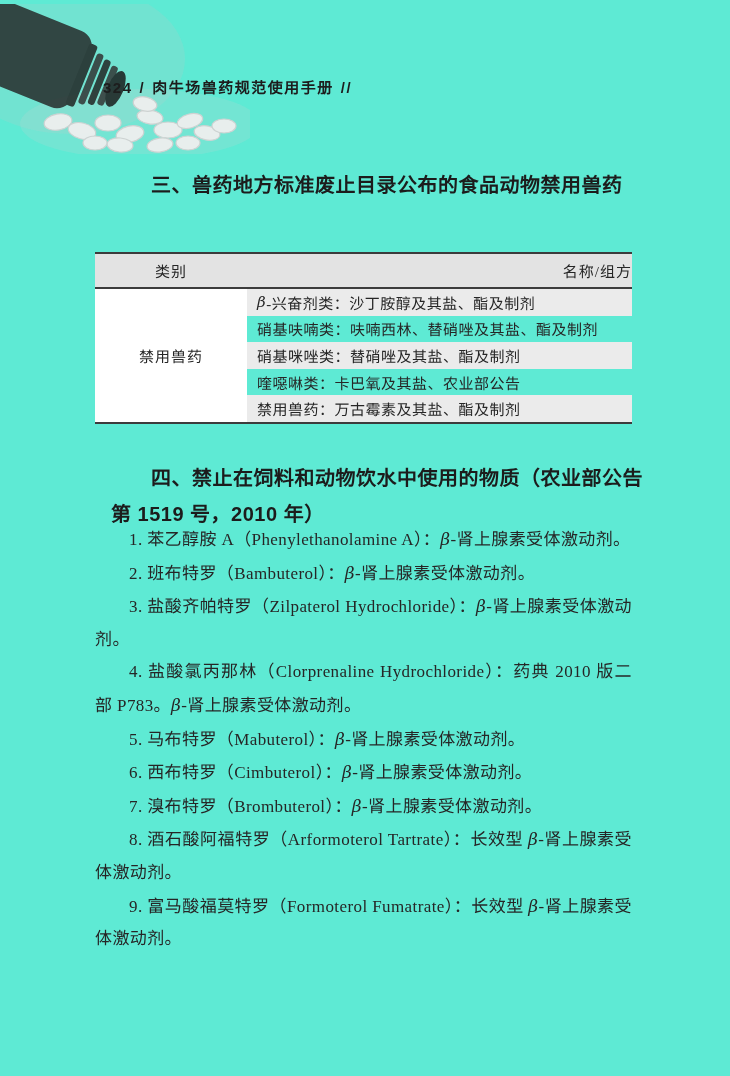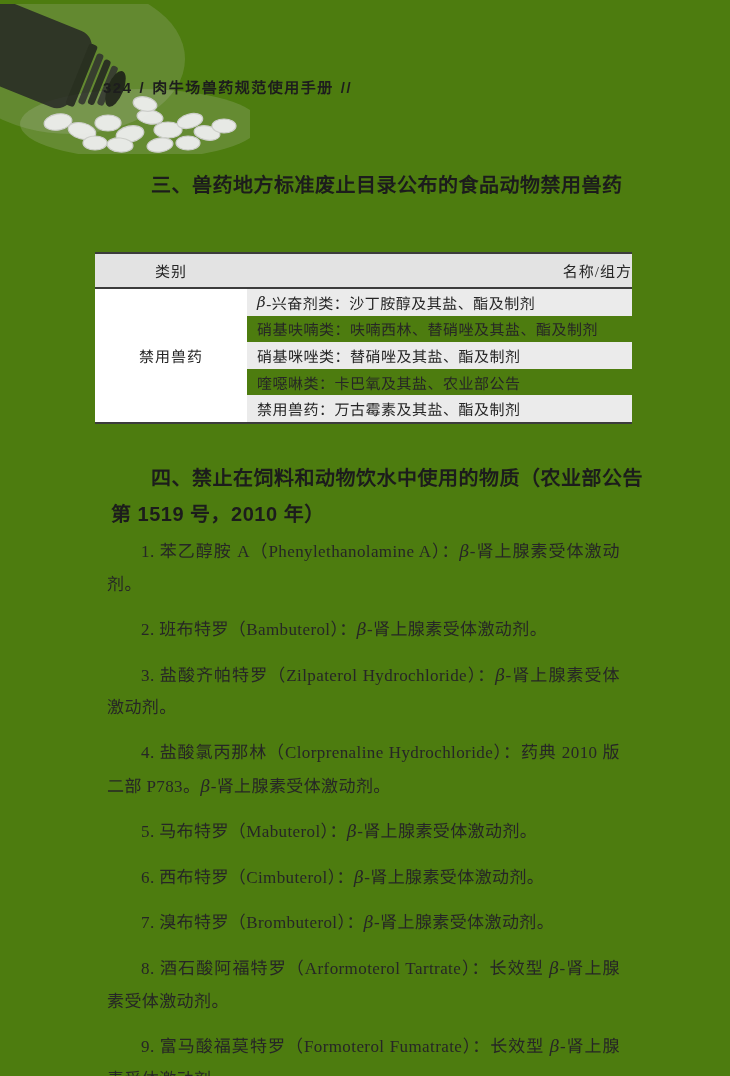--- a/index.html
+++ b/index.html
@@ -1,18 +1,18 @@
 <!DOCTYPE html>
 <html lang="zh-CN" style="--table-header-bg: #e3e3e3; --table-stripe-bg: #ebebeb; --border: #3c3c3c; --text: #262626;"><head>
 <meta charset="utf-8">
 <style>
   html,body{margin:0;padding:0;background:#888;}
   .page{
     position:relative;width:730px;height:1076px;margin:0 auto;
-    background:#4d7c0f;overflow:hidden;
+    background:#5eead4;overflow:hidden;
     color:var(--text,#262626);
   }
 
   
   .bottle-art{position:absolute;left:0;top:4px;width:250px;height:150px;}
 
   
   .running-header{
     position:absolute;left:103px;top:76px;
     font-family:"Liberation Sans",sans-serif;font-weight:700;font-size:15px;
@@ -58,21 +58,21 @@
     padding-left:10px;letter-spacing:.5px;white-space:nowrap;
   }
   .t-row:nth-of-type(odd){background:var(--table-stripe-bg,#ebebeb);}
 
   
   .substance-list{
     position:absolute;left:95px;top:523px;width:537px;
     font-family:"Liberation Serif",serif;font-size:17px;line-height:32.6px;
     color:#262626;
   }
-  .substance-list p{margin:12px;text-indent:2em;text-align:justify;letter-spacing:.4px;}
+  .substance-list p{margin:0;text-indent:2em;text-align:justify;letter-spacing:.4px;}
 
   i.beta{font-family:"DejaVu Serif",serif;font-style:italic;}
 </style>
 </head>
 <body>
 
 <div class="page">
 
   <svg class="bottle-art" viewBox="0 0 250 150" aria-hidden="true">
     <ellipse cx="70" cy="55" rx="115" ry="75" fill="#c8c8c8" opacity="0.18"></ellipse>

